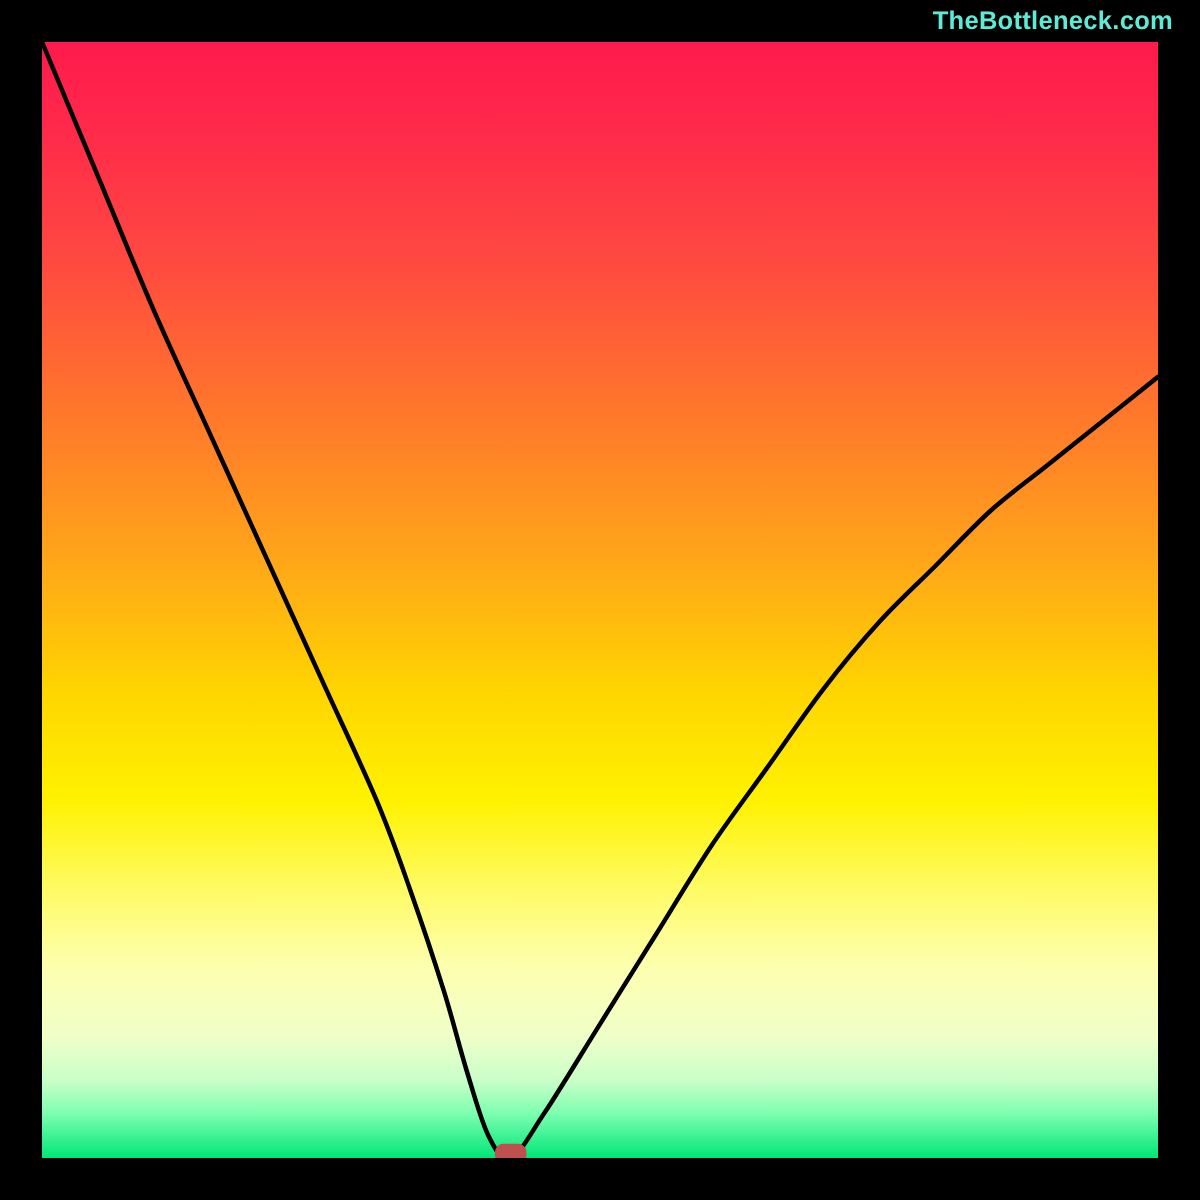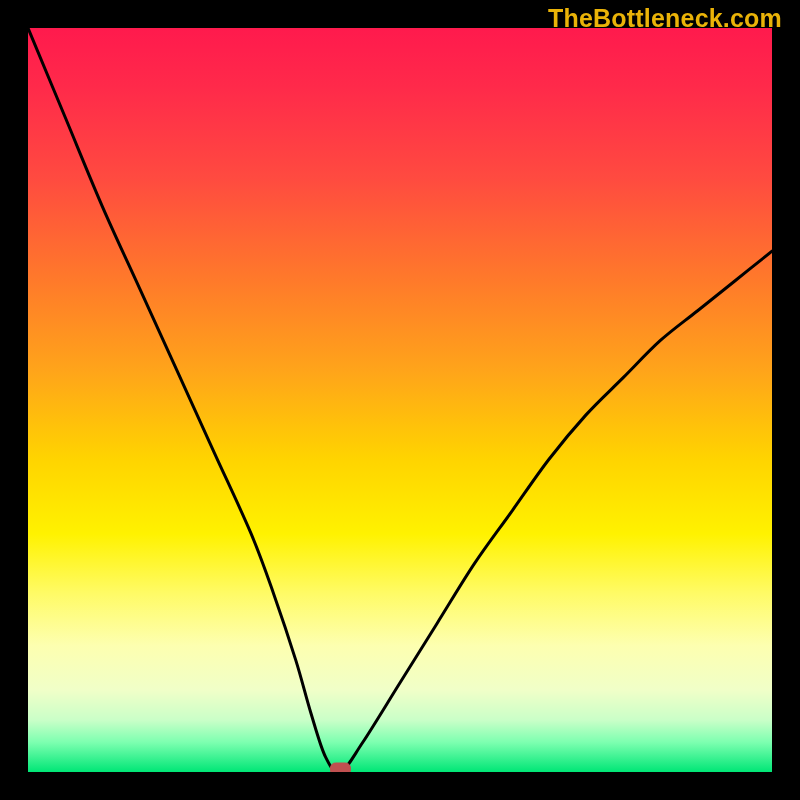--- a/index.html
+++ b/index.html
@@ -59,23 +59,23 @@
     stroke-linejoin: round;
   }
   .marker {
     fill: #c05050;
     stroke: #c05050;
   }
   .watermark {
     position: absolute;
     top: 4px;
     right: 18px;
-    font-size: 25px;
+    font-size: 17px;
     font-weight: 600;
-    color: #eab308;
+    color: #5eead4;
     letter-spacing: 0.2px;
   }
 </style>
 </head>
 <body>
 
 <div class="frame">
   <div class="plot-area">
     <div class="gradient-bg"></div>
     <svg class="curve-svg" viewBox="0 0 744 744" preserveAspectRatio="none">

